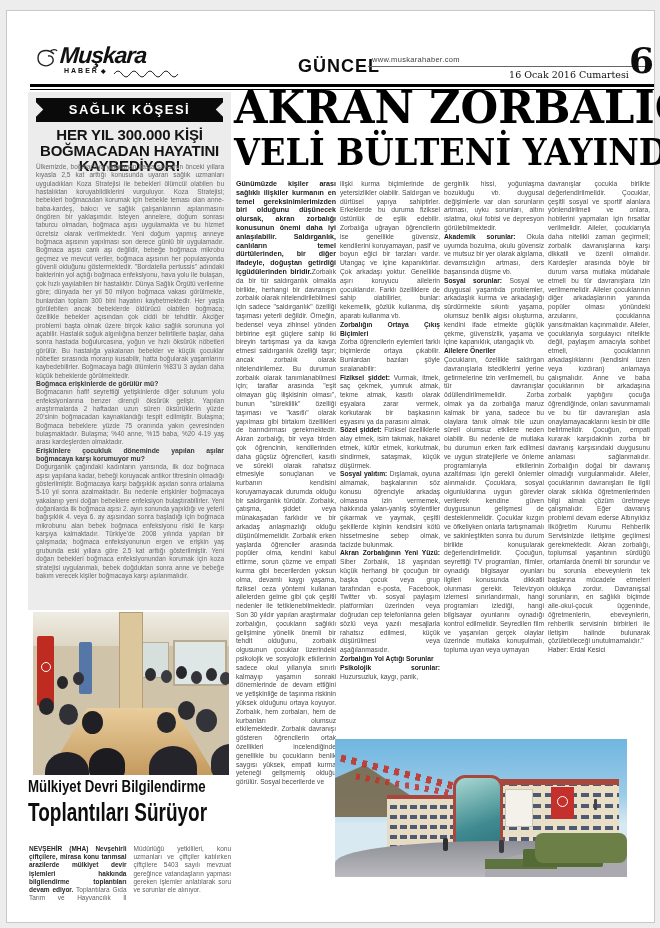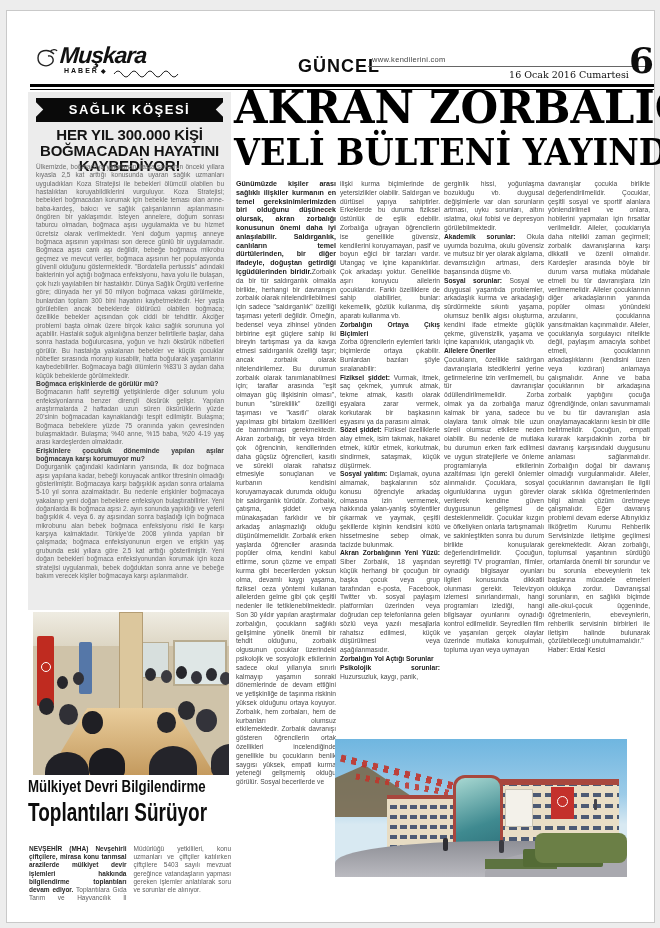--- a/index.html
+++ b/index.html
@@ -144,21 +144,21 @@
   <div class="logo-main abs">Muşkara</div>
   <div class="logo-sub abs">
     <span>HABER</span><span class="logo-diamond">◆</span>
   </div>
   <svg class="logo-squiggle abs" viewBox="0 0 70 12">
     <path class="squiggle-path" style="stroke-width:1" d="M2,8 q4,-6 8,0 q4,6 8,0 q4,-6 8,0 q4,6 8,0 q4,-6 8,0 q4,6 8,0 q4,-6 8,0 q4,6 8,0"></path>
   </svg>
 </div>
 
 <div class="guncel abs">GÜNCEL</div>
-<div class="www abs">www.kendilerini.com</div>
+<div class="www abs">www.muskarahaber.com</div>
 <div class="wwwline abs"></div>
 <div class="dateline abs">16 Ocak 2016 Cumartesi</div>
 <div class="pagenum abs">6</div>
 <div class="rule-thick abs"></div>
 <div class="rule-thin abs"></div>
 
 <div class="health-panel abs"></div>
 <div class="kicker abs">
   <span class="notch notch-l"></span>
   <span>SAĞLIK KÖŞESİ</span>

